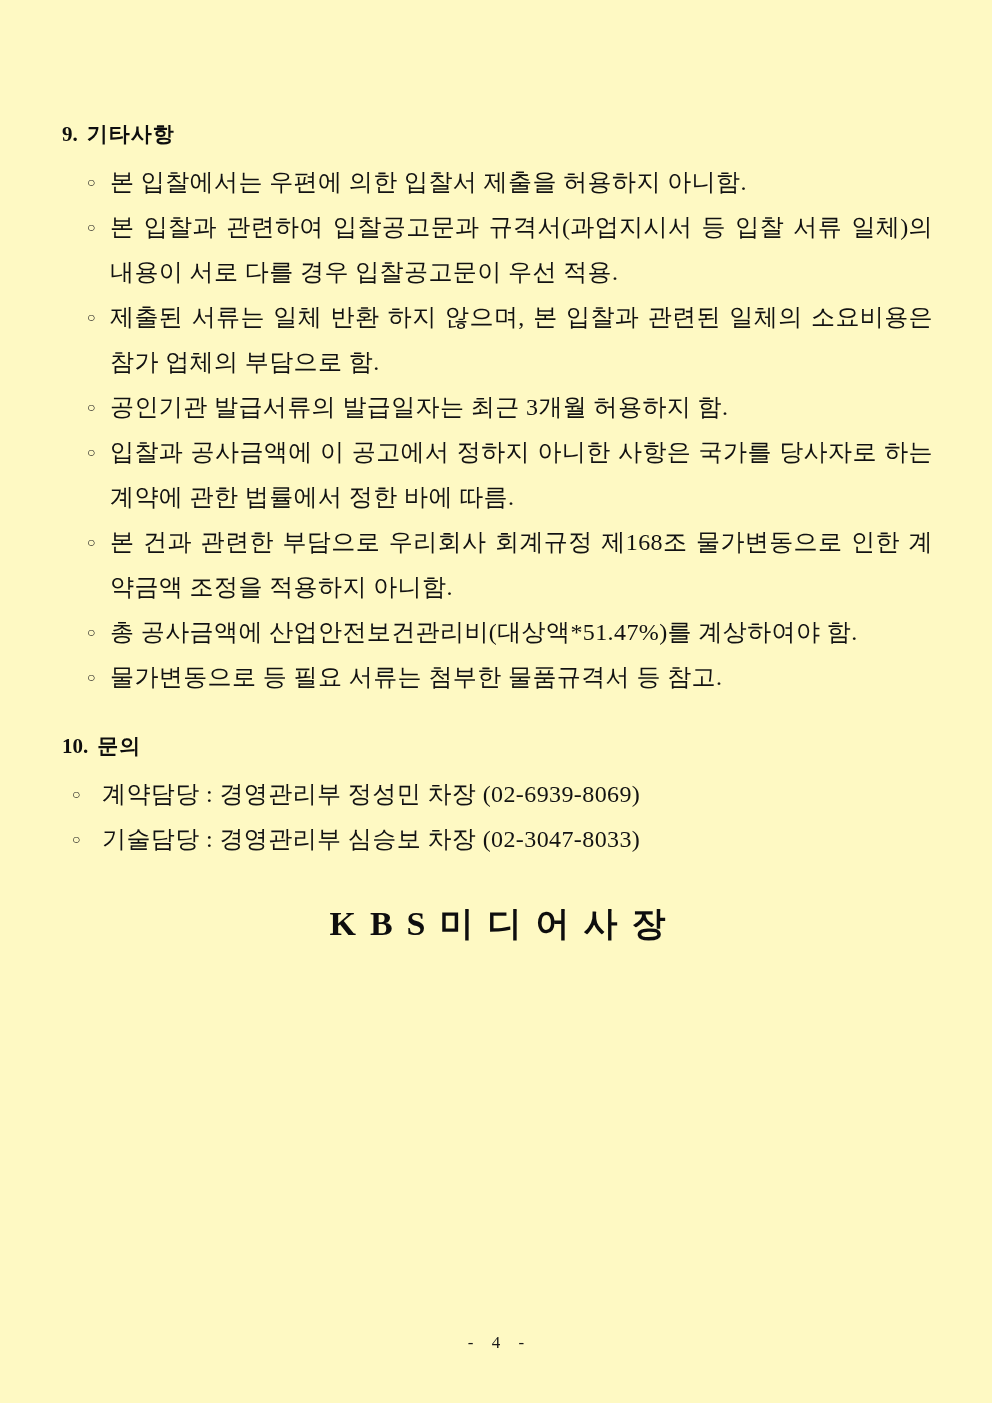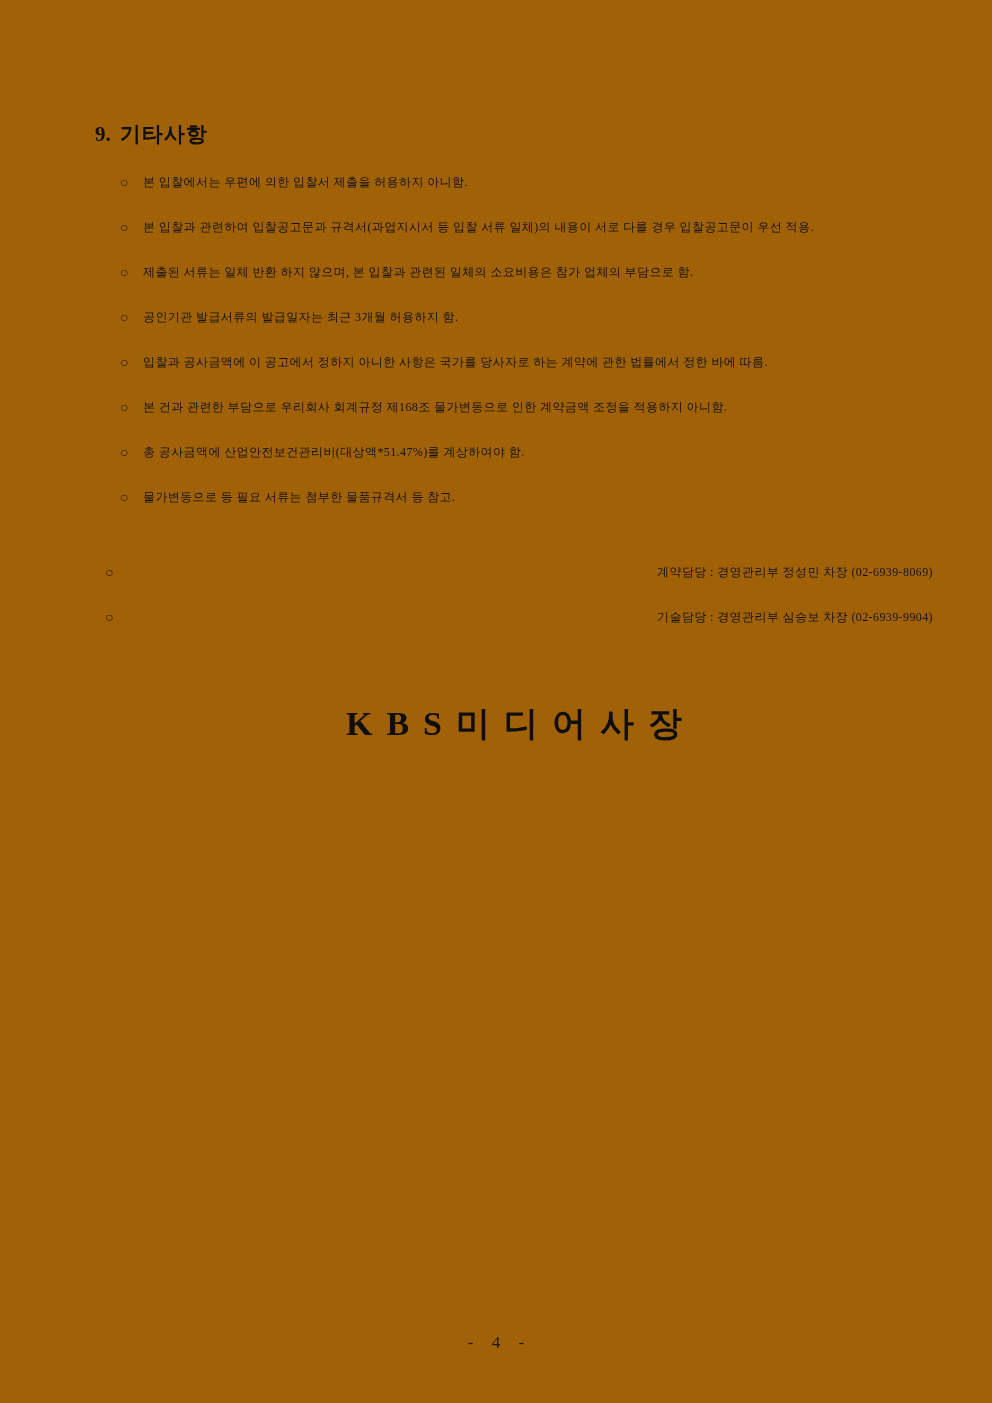--- a/index.html
+++ b/index.html
@@ -2,24 +2,24 @@
 <html><head>
 <meta charset="utf-8">
 <style>
   * { box-sizing: border-box; }
   html, body { margin: 0; padding: 0; background: #ffffff; }
   .page {
     position: relative;
     width: 992px;
     height: 1403px;
     margin: 0 auto;
-    background: #a16207;
+    background: #fef9c3;
     color: #121212;
     font-family: "Liberation Serif", serif;
-    padding: 118px 59px 0 95px;
+    padding: 118px 59px 0 62px;
     overflow: hidden;
   }
   .sec-heading {
     margin: 0 0 10px 0;
     font-size: 21px;
     line-height: 32px;
     font-weight: 700;
     color: #0e0e0e;
   }
   .sec-num {
@@ -38,33 +38,33 @@
   }
   .sec9 .bullet { padding-left: 25px; }
   .marker {
     flex: 0 0 23px;
     font-size: 14px;
     line-height: 45px;
     color: #1a1a1a;
   }
   .btext {
     flex: 1;
-    font-size: 12px;
+    font-size: 24px;
     line-height: 45px;
     text-align: justify;
     word-break: break-all;
     letter-spacing: 0.4px;
     color: #121212;
   }
   .sec10 { margin-top: 30px; }
   .sec10 .bullet { padding-left: 10px; }
   .sec10 .marker { flex: 0 0 30px; }
-  .sec10 .btext { text-align: right; }
+  .sec10 .btext { text-align: left; }
   .signature {
-    margin-top: 60px;
+    margin-top: 38px;
     text-align: center;
     font-size: 34px;
     line-height: 48px;
     font-weight: 700;
     letter-spacing: 14px;
     text-indent: 14px; 
     font-family: "Liberation Serif", serif;
     color: #0e0e0e;
     white-space: nowrap;
   }
@@ -120,29 +120,30 @@
         <span class="btext">총 공사금액에 산업안전보건관리비(대상액*51.47%)를 계상하여야 함.</span>
       </div>
       <div class="bullet">
         <span class="marker">○</span>
         <span class="btext">물가변동으로 등 필요 서류는 첨부한 물품규격서 등 참고.</span>
       </div>
     </div>
   </section>
 
   <section class="sec10">
+    <h2 class="sec-heading"><span class="sec-num">10.</span><span class="sec-title">문의</span></h2>
 
     <div class="bullet-list">
       <div class="bullet">
         <span class="marker">○</span>
         <span class="btext">계약담당 : 경영관리부 정성민 차장 (02-6939-8069)</span>
       </div>
       <div class="bullet">
         <span class="marker">○</span>
-        <span class="btext">기술담당 : 경영관리부 심승보 차장 (02-6939-9904)</span>
+        <span class="btext">기술담당 : 경영관리부 심승보 차장 (02-3047-8033)</span>
       </div>
     </div>
   </section>
 
   <div class="signature">KBS미디어사장</div>
 
   <div class="footer">- 4 -</div>
 
 </div>
 

